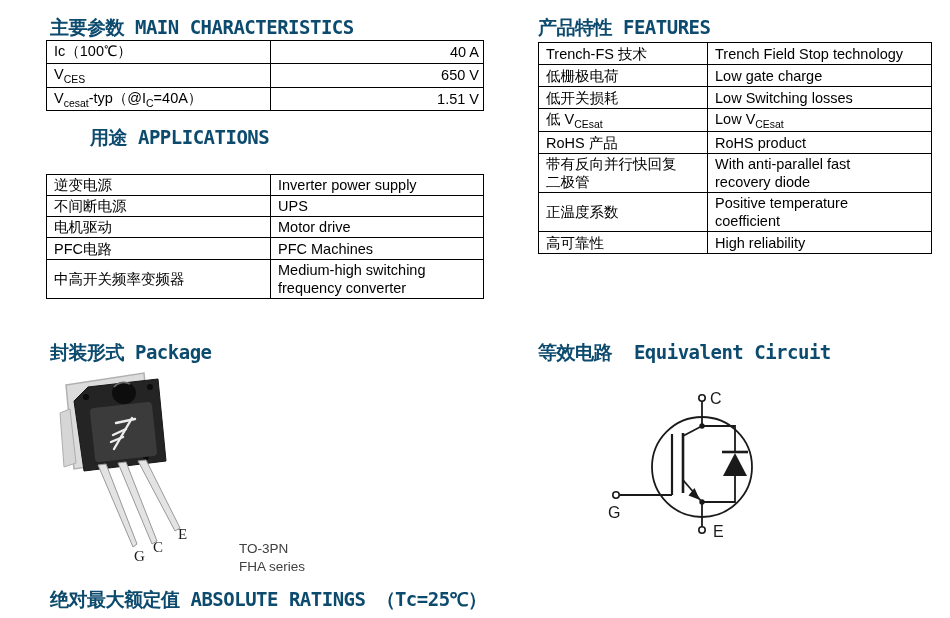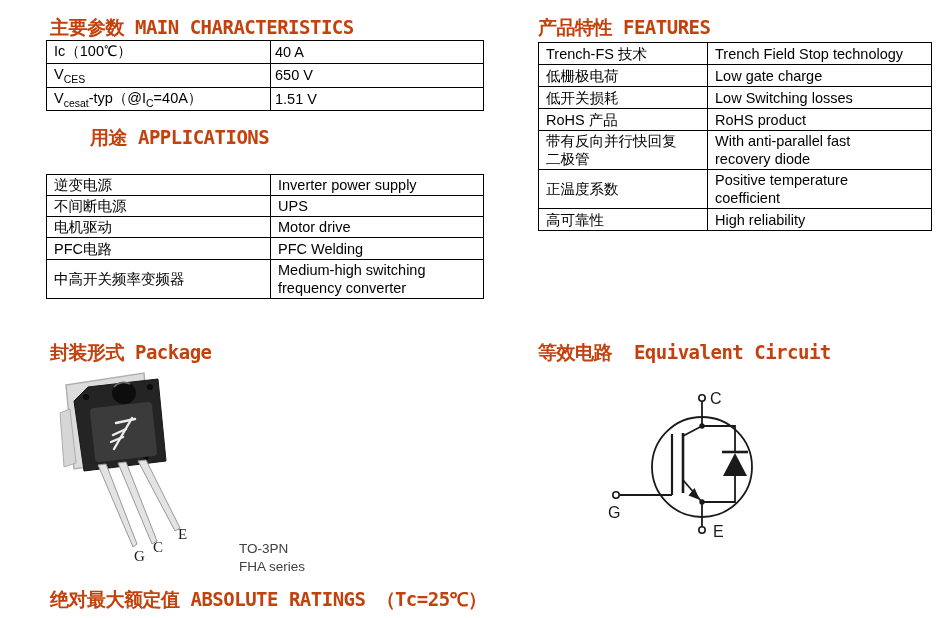--- a/index.html
+++ b/index.html
@@ -12,41 +12,41 @@
     font-family: "Liberation Sans", sans-serif;
     color: #000;
     overflow: hidden;
   }
   .sec-title {
     position: absolute;
     font-family: "DejaVu Sans Mono", sans-serif;
     font-weight: bold;
     font-size: 19px;
     line-height: 22px;
-    color: #c2410c;
+    color: #0c4a6e;
     white-space: pre;
     letter-spacing: -0.5px;
   }
   table.sheet {
     position: absolute;
     border-collapse: collapse;
     table-layout: fixed;
     font-size: 14.5px;
     color: #000;
   }
   table.sheet td {
     border: 1.5px solid #000;
     padding: 1px 4px 1px 7px;
     vertical-align: middle;
     white-space: pre-line;
     line-height: 18px;
     overflow: hidden;
     margin-left: 40px;
   }
-  table.sheet td.val { text-align: left; padding-left: 4px; }
+  table.sheet td.val { text-align: right; padding-left: 4px; }
   sub { font-size: 0.72em; line-height: 1; }
   .caption {
     position: absolute;
     font-size: 13.5px;
     line-height: 18px;
     color: #404040;
   }
   svg text { fill: #1a1a1a; }
   .pin-label { font-family: "Liberation Serif", serif; font-size: 15px; }
   .term-label { font-family: "Liberation Sans", sans-serif; font-size: 16px; }
@@ -94,21 +94,21 @@
     <tr style="height:21px">
       <td>不间断电源</td>
       <td>UPS</td>
     </tr>
     <tr style="height:21px">
       <td>电机驱动</td>
       <td>Motor drive</td>
     </tr>
     <tr style="height:22px">
       <td>PFC电路</td>
-      <td>PFC Welding</td>
+      <td>PFC Machines</td>
     </tr>
     <tr style="height:39px">
       <td>中高开关频率变频器</td>
       <td>Medium-high switching
 frequency converter</td>
     </tr>
   </tbody>
     </table>
 
   <h2 class="sec-title" style="left:538px; top:16px;">产品特性 FEATURES</h2>
@@ -125,20 +125,24 @@
     </tr>
     <tr style="height:22px">
       <td>低栅极电荷</td>
       <td>Low gate charge</td>
     </tr>
     <tr style="height:22px">
       <td>低开关损耗</td>
       <td>Low Switching losses</td>
     </tr>
     <tr style="height:22px">
+      <td><span>低 V</span><sub>CEsat</sub></td>
+      <td><span>Low V</span><sub>CEsat</sub></td>
+    </tr>
+    <tr style="height:22px">
       <td>RoHS 产品</td>
       <td>RoHS product</td>
     </tr>
     <tr style="height:39px">
       <td>带有反向并行快回复
 二极管</td>
       <td>With anti-parallel fast
 recovery diode</td>
     </tr>
     <tr style="height:39px">

